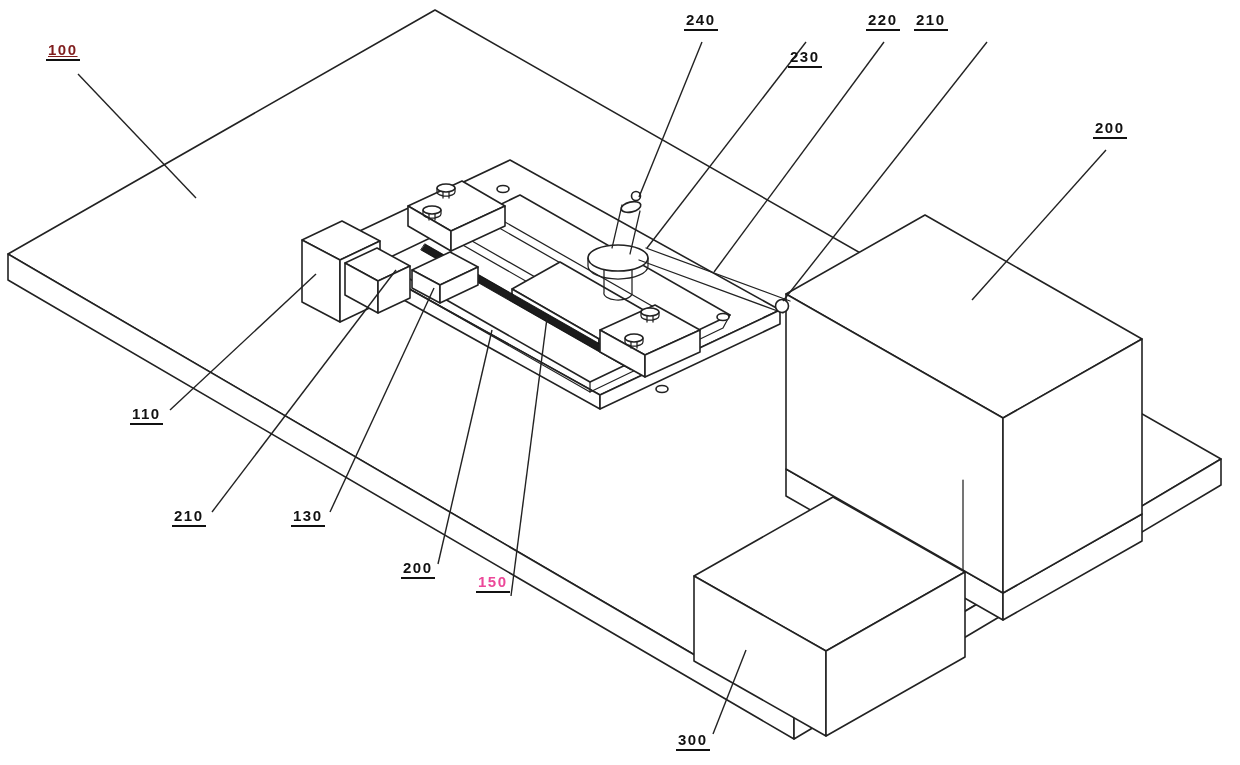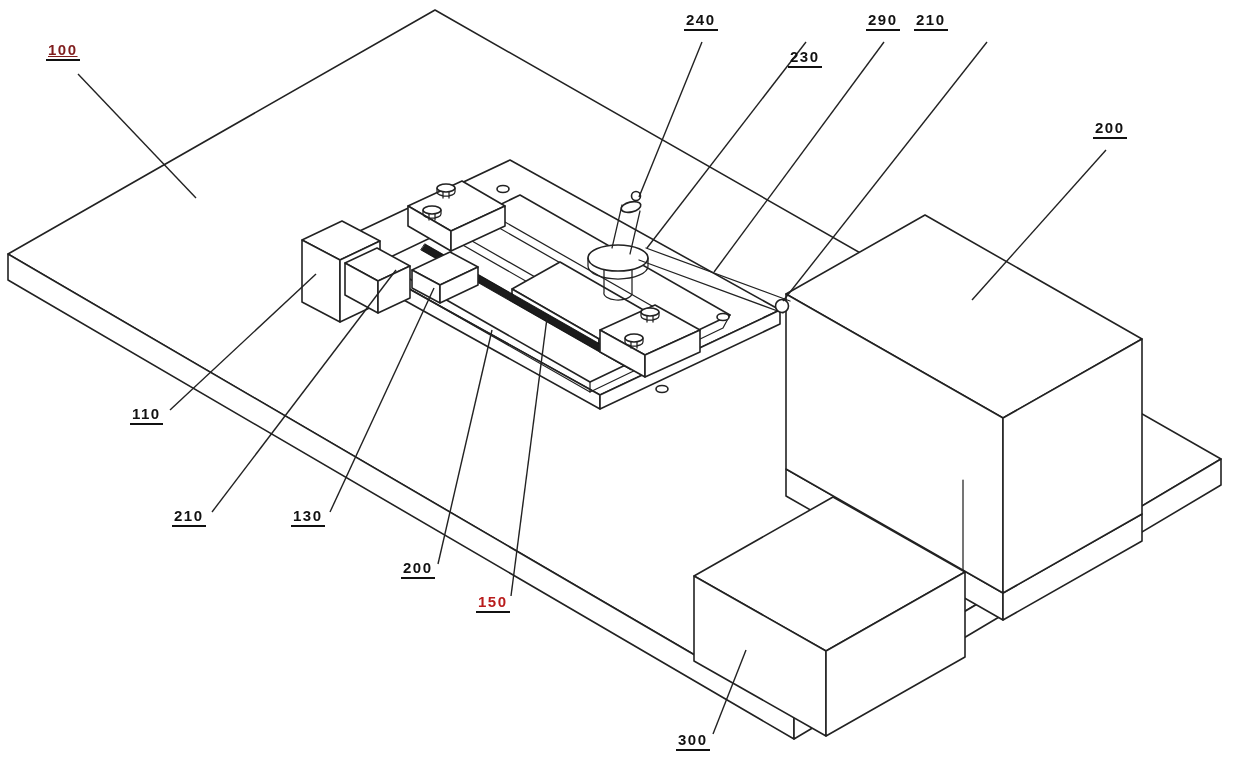--- a/index.html
+++ b/index.html
@@ -169,24 +169,24 @@
       <line x1="330" y1="512" x2="434" y2="288" stroke="#222222"></line>
       <line x1="438" y1="564" x2="492" y2="330" stroke="#222222"></line>
       <line x1="511" y1="596" x2="547" y2="318" stroke="#222222"></line>
       <line x1="713" y1="734" x2="746" y2="650" stroke="#222222"></line>
     </svg>
 
   <div class="labels">
       <div class="ref-label" style="left: 46px; top: 42px; color: #7f1d1d; border-bottom-color: rgb(17, 17, 17); text-decoration: underline;">100</div>
       <div class="ref-label" style="left: 684px; top: 12px; color: rgb(17, 17, 17); border-bottom-color: rgb(17, 17, 17);">240</div>
       <div class="ref-label" style="left: 788px; top: 12px; color: rgb(17, 17, 17); border-bottom-color: rgb(17, 17, 17); margin-top: 37px;">230</div>
-      <div class="ref-label" style="left: 866px; top: 12px; color: rgb(17, 17, 17); border-bottom-color: rgb(17, 17, 17);">290</div>
+      <div class="ref-label" style="left: 866px; top: 12px; color: rgb(17, 17, 17); border-bottom-color: rgb(17, 17, 17);">220</div>
       <div class="ref-label" style="left: 914px; top: 12px; color: rgb(17, 17, 17); border-bottom-color: rgb(17, 17, 17);">210</div>
       <div class="ref-label" style="left: 1093px; top: 120px; color: rgb(17, 17, 17); border-bottom-color: rgb(17, 17, 17);">200</div>
       <div class="ref-label" style="left: 130px; top: 406px; color: rgb(17, 17, 17); border-bottom-color: rgb(17, 17, 17);">110</div>
       <div class="ref-label" style="left: 172px; top: 508px; color: rgb(17, 17, 17); border-bottom-color: rgb(17, 17, 17);">210</div>
       <div class="ref-label" style="left: 291px; top: 508px; color: rgb(17, 17, 17); border-bottom-color: rgb(17, 17, 17);">130</div>
       <div class="ref-label" style="left: 401px; top: 560px; color: rgb(17, 17, 17); border-bottom-color: rgb(17, 17, 17);">200</div>
-      <div class="ref-label" style="left: 476px; top: 594px; color: #b91c1c; border-bottom-color: rgb(17, 17, 17);">150</div>
+      <div class="ref-label" style="left: 476px; top: 574px; color: #ec4899; border-bottom-color: rgb(17, 17, 17);">150</div>
       <div class="ref-label" style="left: 676px; top: 732px; color: rgb(17, 17, 17); border-bottom-color: rgb(17, 17, 17);">300</div>
     </div>
 
 </div>
 
 </body></html>

